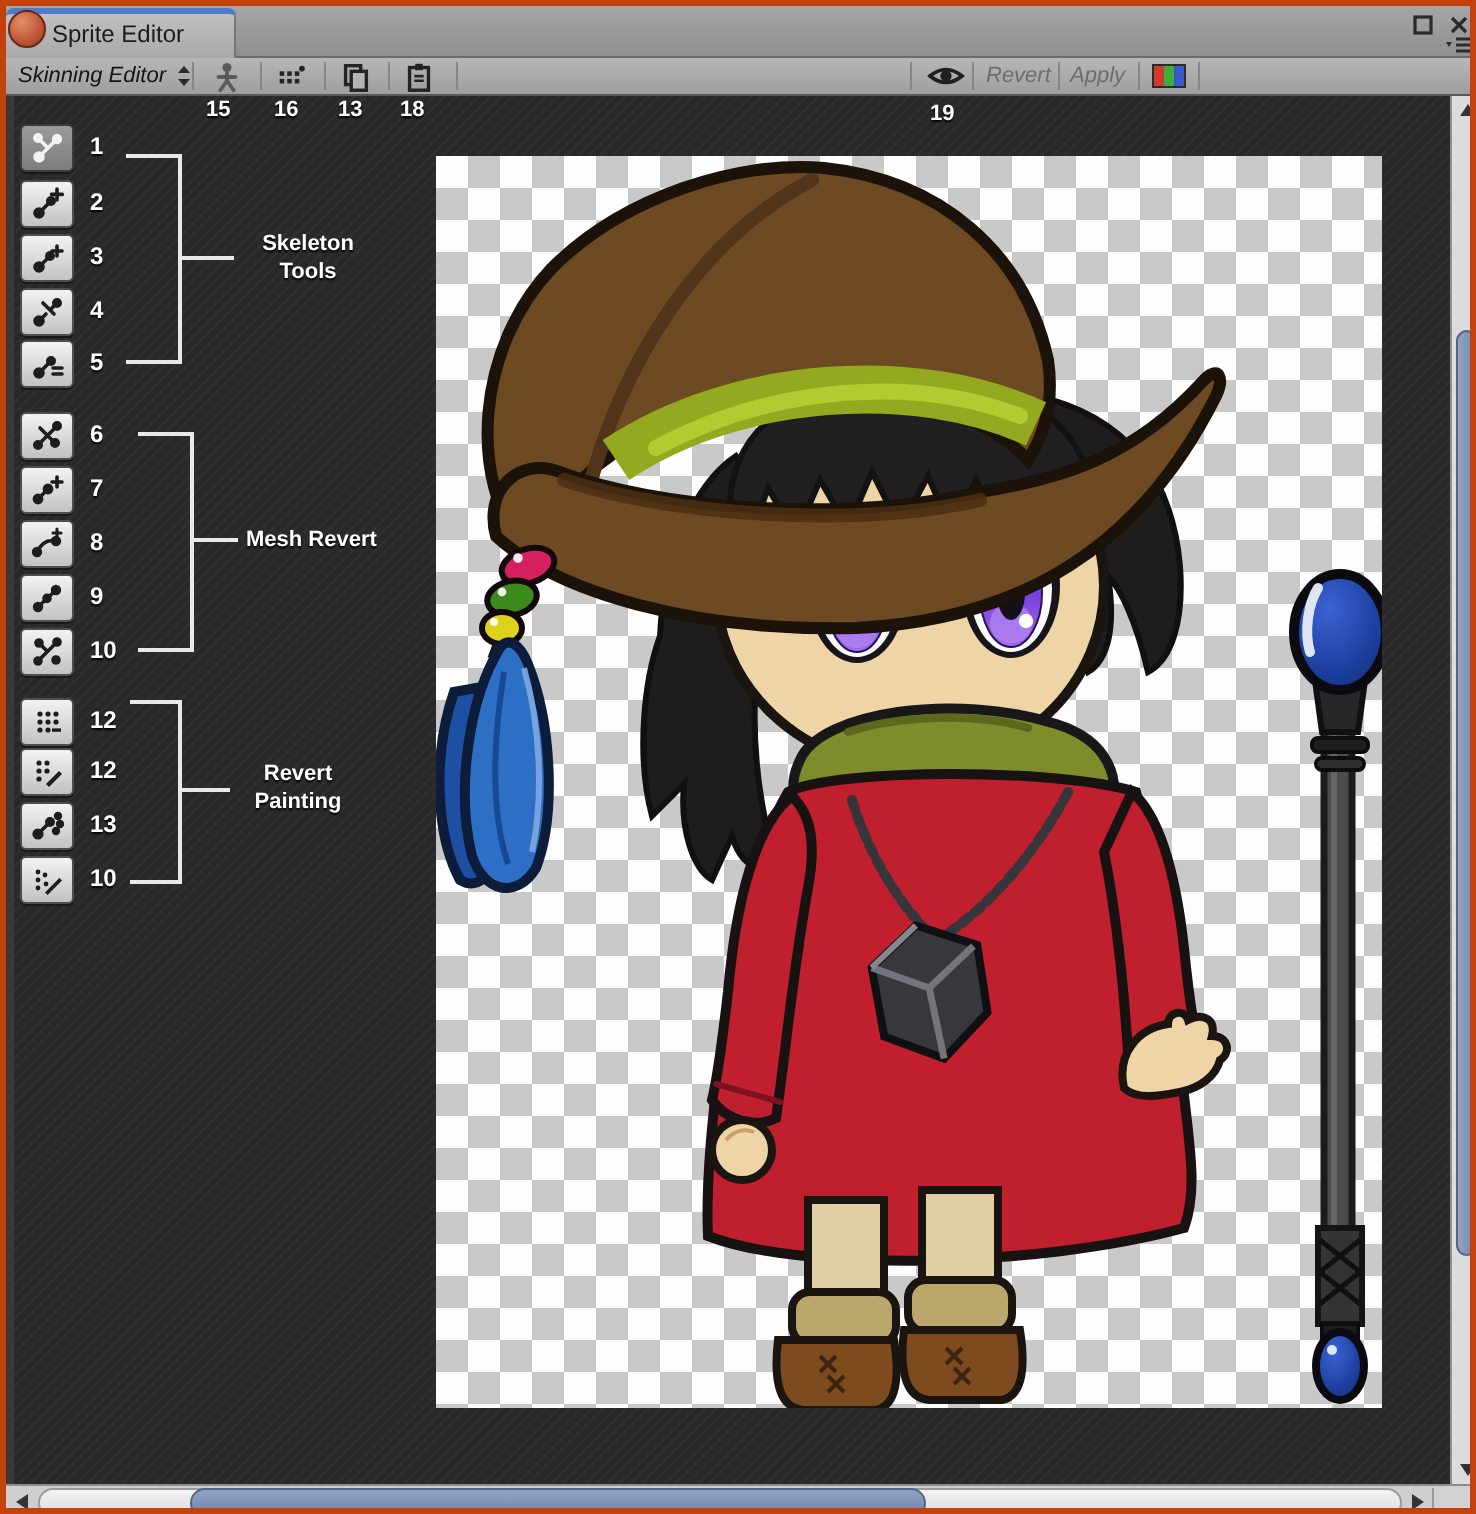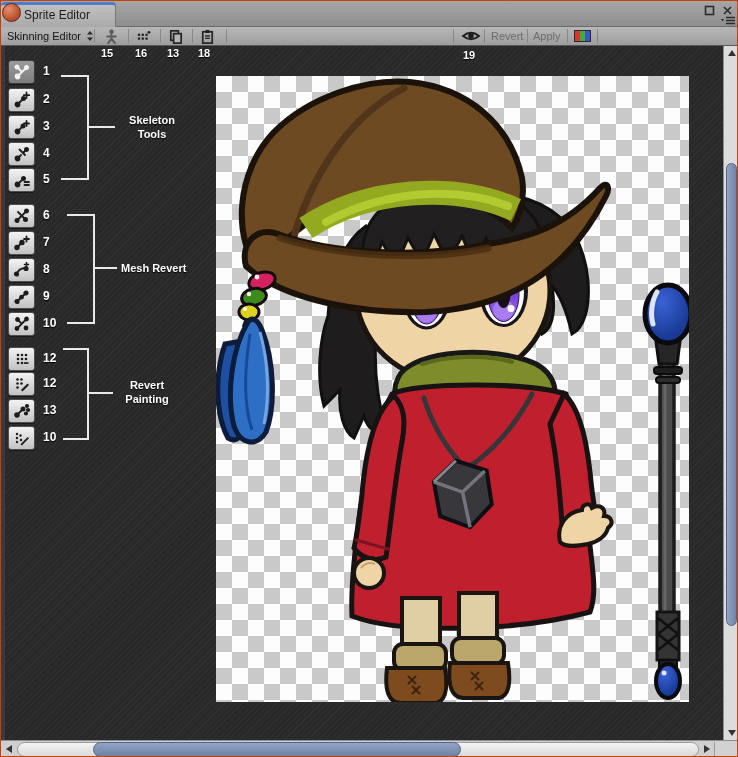--- a/index.html
+++ b/index.html
@@ -1,37 +1,37 @@
 <!DOCTYPE html>
 <html><head>
 <meta charset="utf-8">
 <style>
   html,body{margin:0;padding:0;background:#222;}
   *{box-sizing:border-box;font-family:"Liberation Sans","DejaVu Sans",sans-serif;}
   #win{position:relative;width:738px;height:757px;background:#3a3a3a;overflow:hidden;
-       border:1px solid #c2410c;}
+       border:3px solid #c2410c;}
 
   
   .titlebar{position:absolute;left:0;top:0;width:738px;height:26px;
             background:linear-gradient(#a6a6a6,#8f8f8f);border-bottom:1px solid #6b6b6b;}
   .tab{position:absolute;left:0;top:1px;width:115px;height:25px;
        background:linear-gradient(#c0c0c0,#a9a9a9);
        border-top:3px solid #4e7cc6;border-right:1px solid #777;
        border-radius:4px 4px 0 0;color:#1c1c1c;font-size:12px;
        line-height:21px;padding-left:23px;white-space:nowrap;}
   .unity-ball{position:absolute;left:1px;top:2px;width:19px;height:19px;border-radius:50%;
        background:radial-gradient(circle at 35% 30%,#e2906e,#c05a38 55%,#94381e);
        border:1px solid #6e2413;}
   .win-btn{position:absolute;top:4px;width:11px;height:11px;}
   .menu-glyph{position:absolute;top:15px;right:3px;width:16px;height:10px;}
 
   
   .toolbar{position:absolute;left:0;top:26px;width:738px;height:19px;
            background:linear-gradient(#b7b7b7,#9e9e9e);border-bottom:1px solid #585858;}
-  .tb-item{position:absolute;top:0;height:18px;display:flex;align-items:center;}
+  .tb-item{position:absolute;top:0;height:18px;display:flex;align-items:center;font-style:italic;}
   .tb-sep{position:absolute;top:2px;width:1px;height:14px;background:#878787;}
   .dd-label{font-size:11px;color:#141414;}
   .dd-arrows{display:inline-block;margin-left:5px;}
   .tb-text{font-size:11px;color:#6d6d6d;}
   .swatch{width:17px;height:12px;border:1px solid #2b2b2b;display:flex;}
   .swatch i{flex:1;}
   .slider-track{position:absolute;top:34px;height:2px;background:#4d4d4d;border-radius:1px;}
   .slider-knob{position:absolute;top:29px;width:12px;height:12px;border-radius:50%;
       background:radial-gradient(circle at 40% 35%,#e6e6e6,#b2b2b2);border:1px solid #595959;}
   .chk{position:absolute;border:1px solid #7e7e7e;

